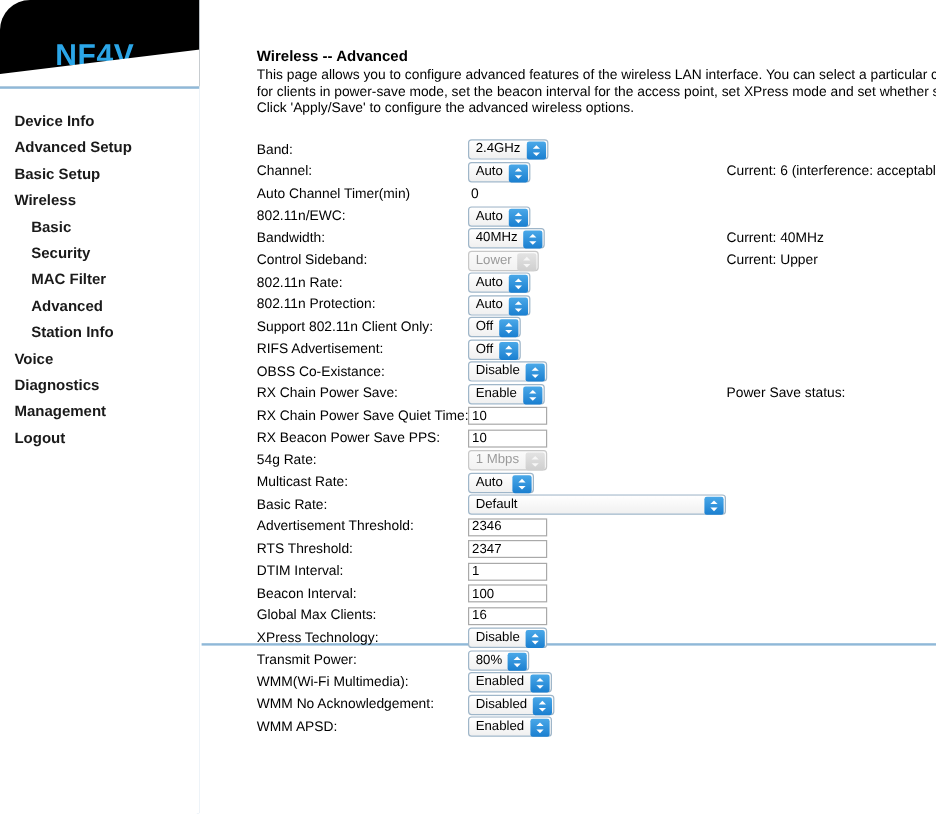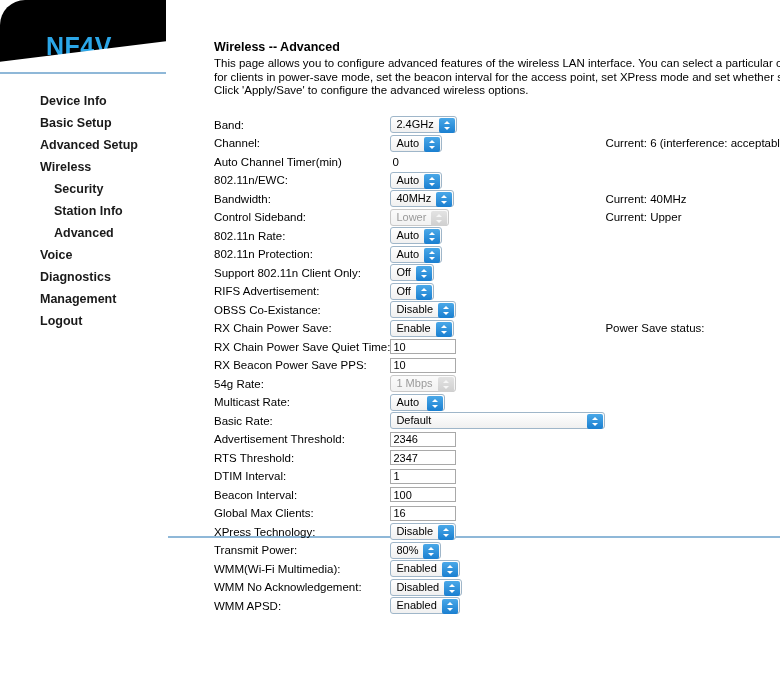--- a/index.html
+++ b/index.html
@@ -61,21 +61,20 @@
     left: 0; top: 72px;
     width: 166px;
     height: 606px;
     background: #ffffff;
     border-top: 2px solid #8fb8d8;
   }
   .menu {
     position: absolute;
     left: 0; top: 16px;
     width: 166px;
-    margin-left: 28px;
   }
   .menu-item {
     font-size: 12.5px;
     font-weight: bold;
     color: #1a1a1a;
     padding: 3px 0 3px 12px;
     line-height: 16px;
     white-space: nowrap;
     cursor: pointer;
   }
@@ -214,26 +213,28 @@
 
 <div id="page">
 
   <div class="left-col">
     <div class="logo-band">
       <div class="logo-text">NF4V</div>
     </div>
     <div class="menu-band">
       <div class="menu" id="menu">
           <div class="menu-item"><span>Device Info</span></div>
+          <div class="menu-item"><span>Advanced Setup</span></div>
           <div class="menu-item"><span>Basic Setup</span></div>
-          <div class="menu-item"><span>Advanced Setup</span></div>
           <div class="menu-item"><span>Wireless</span></div>
+          <div class="menu-item sub"><span>Basic</span></div>
           <div class="menu-item sub"><span>Security</span></div>
+          <div class="menu-item sub"><span>MAC Filter</span></div>
+          <div class="menu-item sub"><span>Advanced</span></div>
           <div class="menu-item sub"><span>Station Info</span></div>
-          <div class="menu-item sub"><span>Advanced</span></div>
           <div class="menu-item"><span>Voice</span></div>
           <div class="menu-item"><span>Diagnostics</span></div>
           <div class="menu-item"><span>Management</span></div>
           <div class="menu-item"><span>Logout</span></div>
         </div>
     </div>
   </div>
 
   <div class="content">
     <div class="content-inner">

